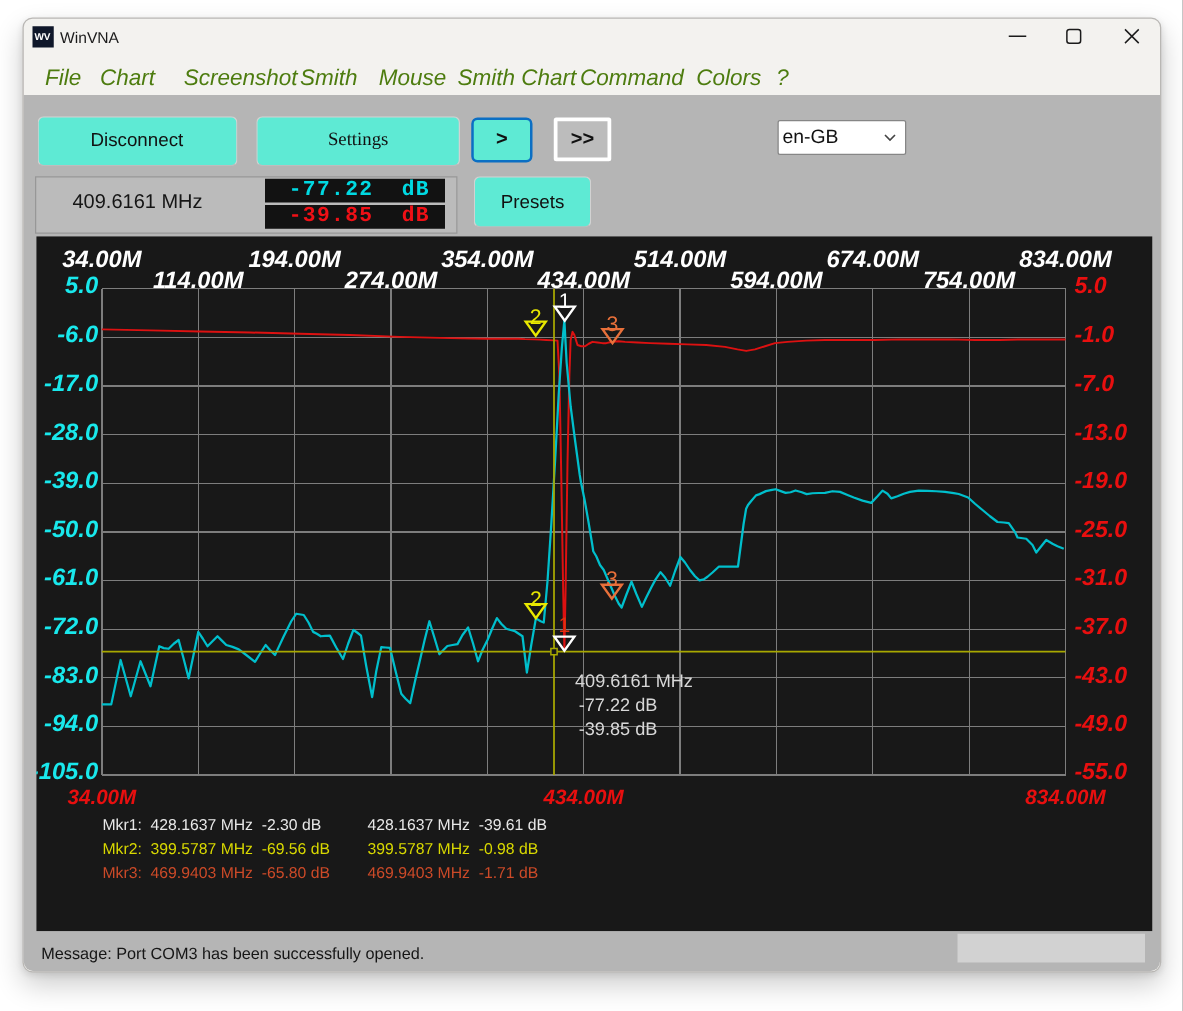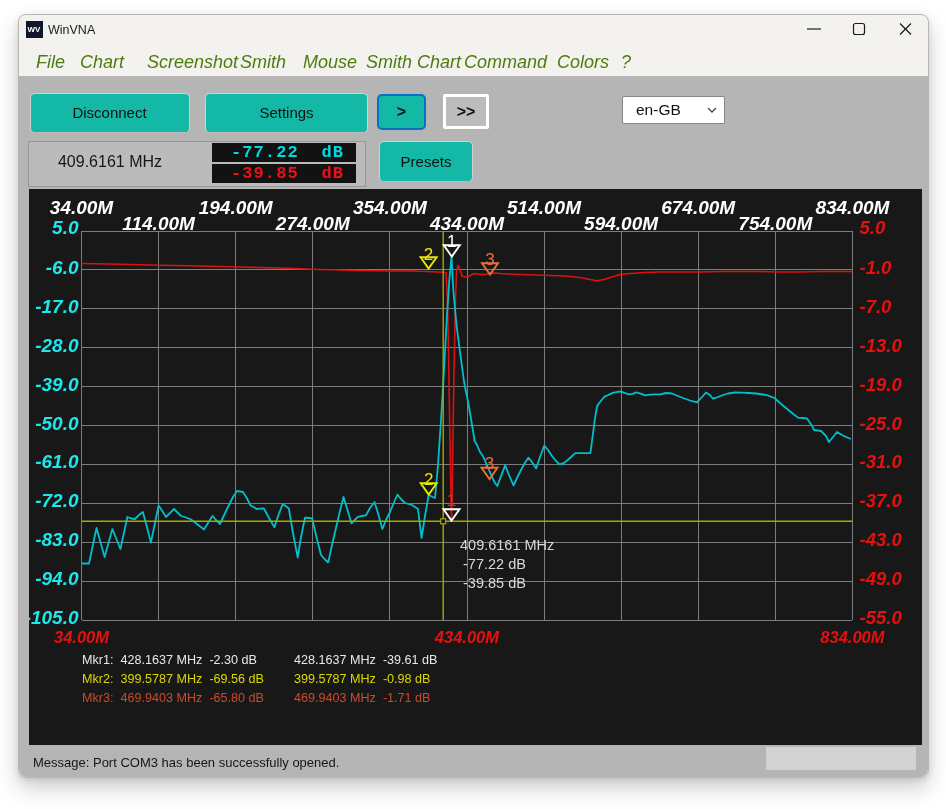--- a/index.html
+++ b/index.html
@@ -10,30 +10,30 @@
   .abs{position:absolute;}
   
   #icon{left:25.5px;top:20.5px;width:17px;height:17px;background:#0f172a;color:#fff;font-size:8px;font-weight:bold;
         text-align:center;line-height:17px;letter-spacing:0px;}
   #title{left:48px;top:22.5px;font-size:12.5px;color:#1b1b1b;}
   
   .menu{top:51.5px;font-size:18px;color:#4d7c0f;font-style:italic;}
   
   #client{left:19px;top:76px;width:909px;height:701px;background:#b5b5b5;border-radius:0 0 8px 8px;}
   
-  .btn{background:#14b8a6;border:1px solid #d2d2d2;border-bottom-color:#bdbdbd;border-radius:5px;color:#111;
+  .btn{background:#5eead4;border:1px solid #d2d2d2;border-bottom-color:#bdbdbd;border-radius:5px;color:#111;
        font-size:15px;display:flex;align-items:center;justify-content:center;}
   #bDisc{left:29.5px;top:93px;width:160px;height:39.5px;}
-  #bSett{left:205px;top:93px;width:163px;height:39.5px;}
+  #bSett{left:205px;top:93px;width:163px;height:39.5px;font-family:Liberation Serif, serif;}
   #bGt{left:377px;top:94px;width:49px;height:36px;border:2px solid #0b6fc4;border-radius:5px;font-weight:bold;font-size:16px;}
   #bGtGt{left:443px;top:94px;width:46px;height:35px;background:#bcbcbc;border:3px solid #fff;border-radius:2px;font-weight:bold;font-size:16px;}
   #bPresets{left:379px;top:141px;width:94px;height:41px;}
   
   #combo{left:622px;top:95.5px;width:103px;height:28px;background:#fff;border:1px solid #868686;border-radius:2px;
-         font-size:15.5px;color:#111;display:flex;align-items:center;padding-left:13px;}
+         font-size:15.5px;color:#111;display:flex;align-items:center;padding-left:3px;}
   
   #panel{left:28px;top:141px;width:338px;height:46px;background:#bbbbbb;border:1px solid #979797;}
   #freqTxt{left:30px;top:153px;width:160px;text-align:center;font-size:16px;color:#161616;}
   .lcd{left:212px;width:144px;height:19px;background:#121212;font-family:"Liberation Mono",monospace;
        font-weight:bold;font-size:17px;text-align:right;padding-right:12px;line-height:19px;letter-spacing:1.1px;}
   #lcd1{top:143px;color:#00d9e2;}
   #lcd2{top:164px;color:#ef1016;}
   
   #statusTxt{left:33px;top:755px;font-size:13px;color:#161616;}
   #statusBox{left:766px;top:747px;width:150px;height:23px;background:#d2d2d2;}

